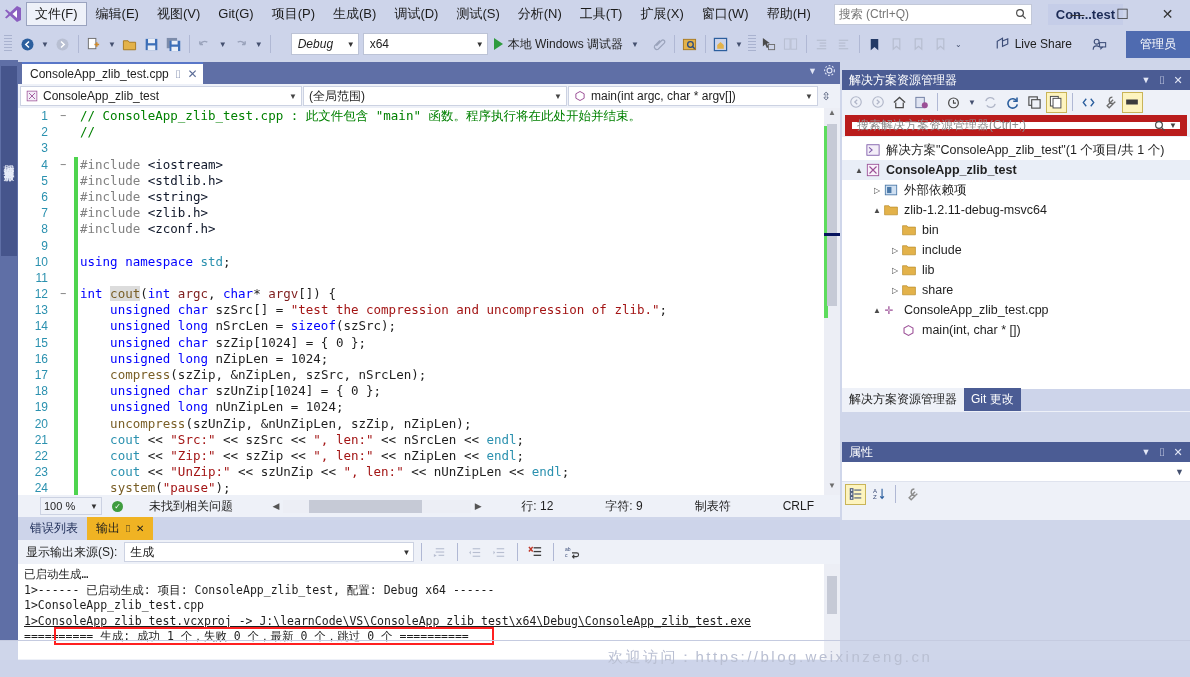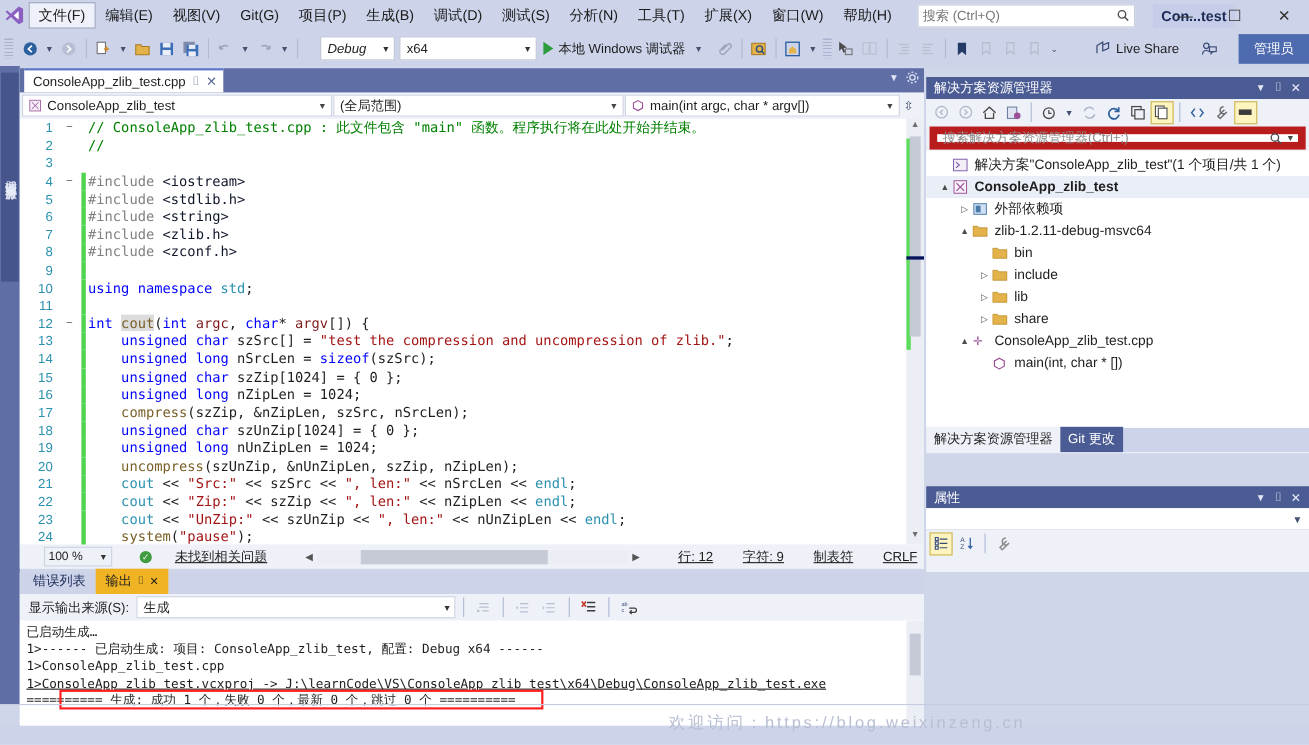--- a/index.html
+++ b/index.html
@@ -107,31 +107,31 @@
   .typ { color:#2b91af; }
   .par { color:#7f1d1d; }
   .sel-ident { background:#dcdcdc; }
 
   .ed-scroll { position:absolute; right:0; top:0; width:16px; height:387px; background:#eceef5; }
   .ed-scroll .up,.ed-scroll .dn { height:14px; text-align:center; font-size:8px; color:#6d6d6d; }
   .ed-scroll .thumb { position:absolute; left:3px; top:16px; width:10px; height:182px; background:#c6cad6; }
   .ed-scroll .green { position:absolute; left:0px; top:18px; width:4px; height:192px; background:#5ddc5d; }
   .ed-scroll .mark { position:absolute; left:0; top:125px; width:16px; height:3px; background:#06145e; }
 
-  .ed-status { height:22px; background:#eef1f8; display:flex; align-items:center; font-size:12px; gap:15px; }
+  .ed-status { height:22px; background:#eef1f8; display:flex; align-items:center; font-size:12px; gap:0; }
   .zoom-combo { width:62px; height:18px; margin-left:22px; background:#eef1f8; border:1px solid #ccd2e2;
     display:flex; align-items:center; padding:0 3px; font-size:11px;}
   .zoom-combo .z { flex:1; }
   .ok-dot { width:11px;height:11px;border-radius:50%; background:#3f9c3f; color:#fff;
       font-size:8px; display:flex;align-items:center;justify-content:center; margin-left:10px;}
   .hscroll { flex:1; height:15px; margin:0 10px; display:flex; align-items:center; }
   .hscroll .lft,.hscroll .rgt { font-size:9px; color:#555; width:14px; text-align:center; }
   .hscroll .track { flex:1; height:13px; background:#eceef5; position:relative;}
   .hscroll .thm { position:absolute; left:14%; width:60%; height:13px; background:#c6cad6; }
-  .stat-item { padding:0 6px; white-space:nowrap;text-decoration:underline; }
+  .stat-item { padding:0 26px; white-space:nowrap; }
 
   
   .sln { position:absolute; left:842px; top:70px; width:348px; height:342px; background:#eef1f8; }
   .pane-hdr { height:20px; background:#4b5c94; color:#fff; display:flex; align-items:center;
      padding:0 4px 0 7px; font-size:12px; }
   .pane-hdr .t { flex:1; }
   .pane-hdr .ic { width:16px; text-align:center; font-size:11px; color:#e4e8f7; }
   .sln-tools { height:24px; background:#eef1f8; display:flex; align-items:center; padding:0 3px; gap:1px;}
   .sl-btn { width:21px;height:21px; display:flex;align-items:center;justify-content:center; color:#5b6079; }
   .sl-btn.active { background:#fdf4bf; border:1px solid #c9b458; }

